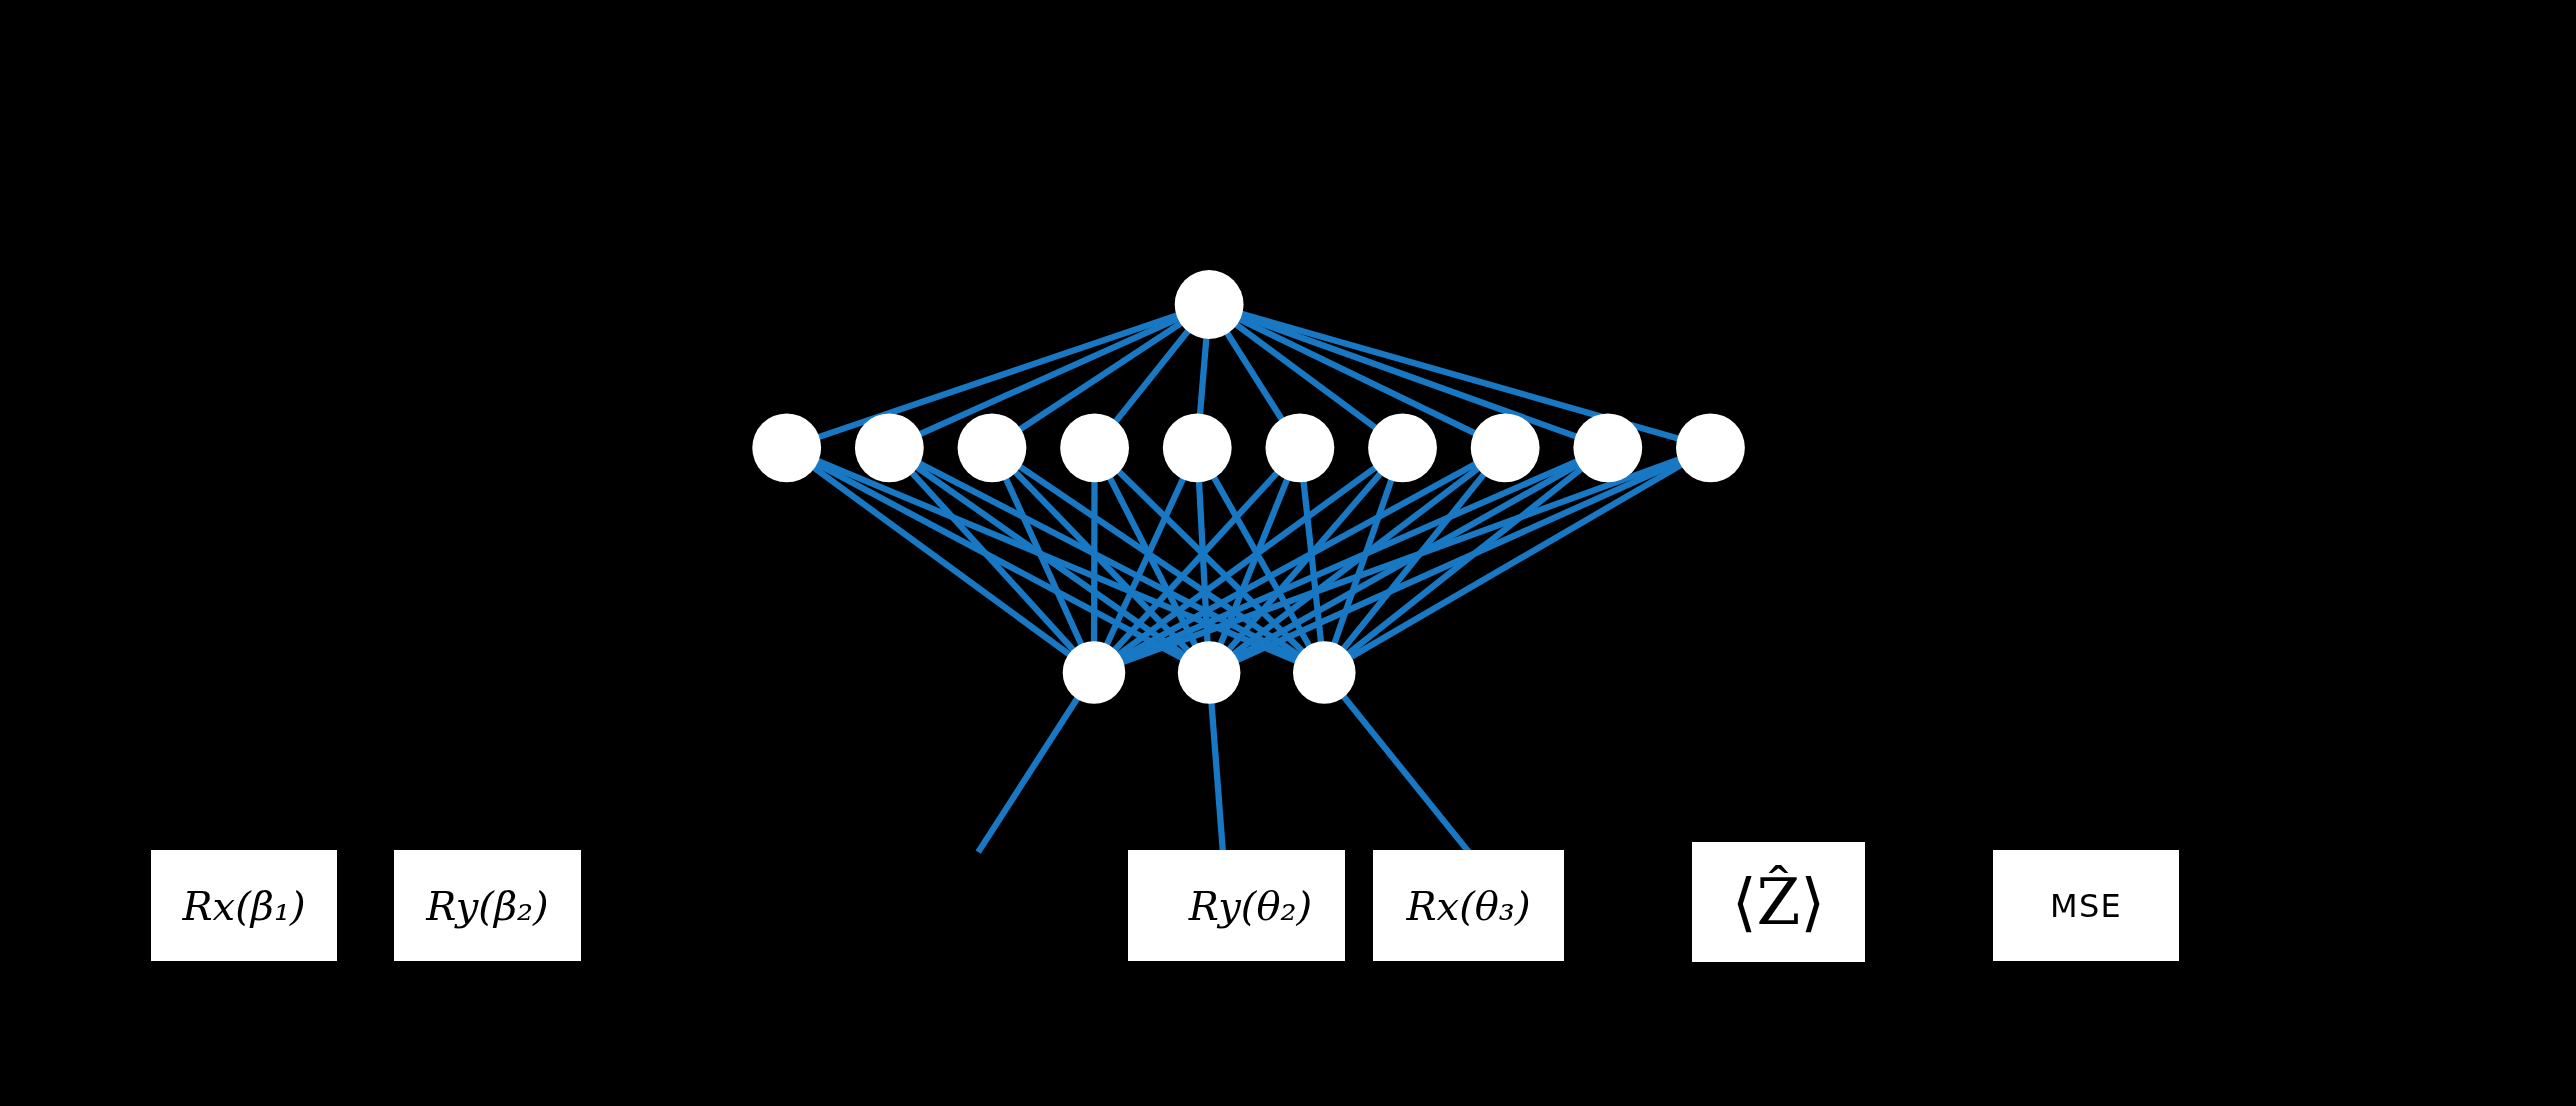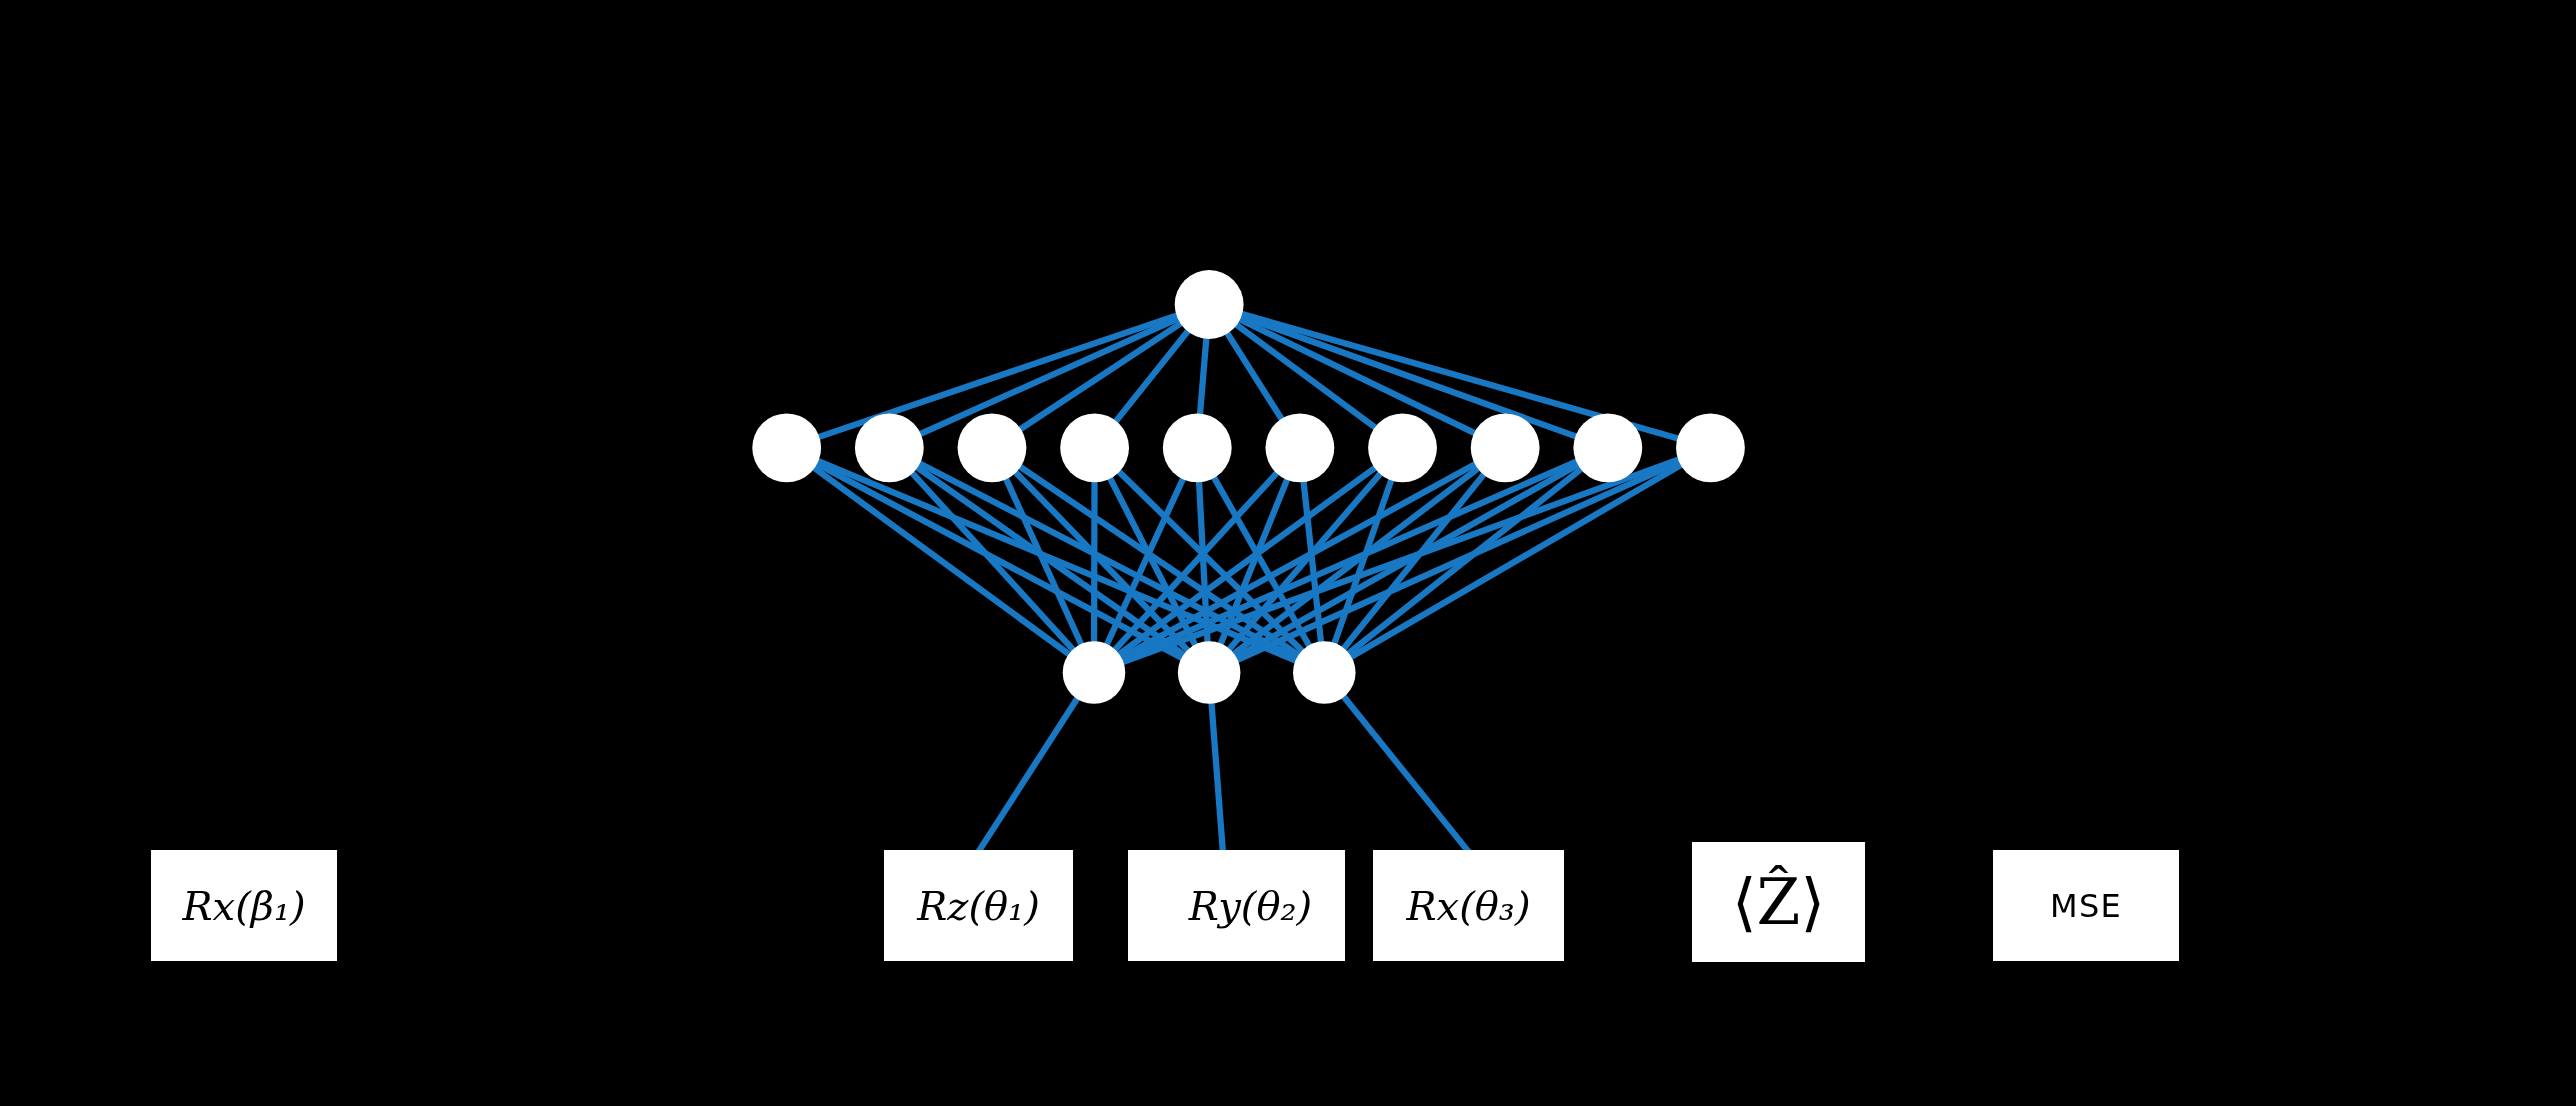--- a/index.html
+++ b/index.html
@@ -111,25 +111,25 @@
       <circle cx="2733" cy="696" r="55" fill="#ffffff"></circle>
       <circle cx="1748" cy="1055" r="50" fill="#ffffff"></circle>
       <circle cx="1932" cy="1055" r="50" fill="#ffffff"></circle>
       <circle cx="2116" cy="1055" r="50" fill="#ffffff"></circle>
     </svg>
 
   <div class="box gate" style="left:151px; top:838px; width:186px; height:111px;">
     <span>Rx(β₁)</span>
   </div>
 
+  <div class="box gate" style="left:394px; top:838px; width:187px; height:111px;">
+    <span>Ry(β₂)</span>
+  </div>
 
 
-  <div class="box gate" style="left:884px; top:838px; width:189px; height:111px;">
-    <span>Rz(θ₁)</span>
-  </div>
 
   <div class="box gate" style="left:1128px; top:838px; width:189px; height:111px;padding-left:28px;">
     <span>Ry(θ₂)</span>
   </div>
 
   <div class="box gate" style="left:1373px; top:838px; width:191px; height:111px;">
     <span>Rx(θ₃)</span>
   </div>
 
   <div class="box measurement" style="left:1692px; top:830px; width:173px; height:120px;">

